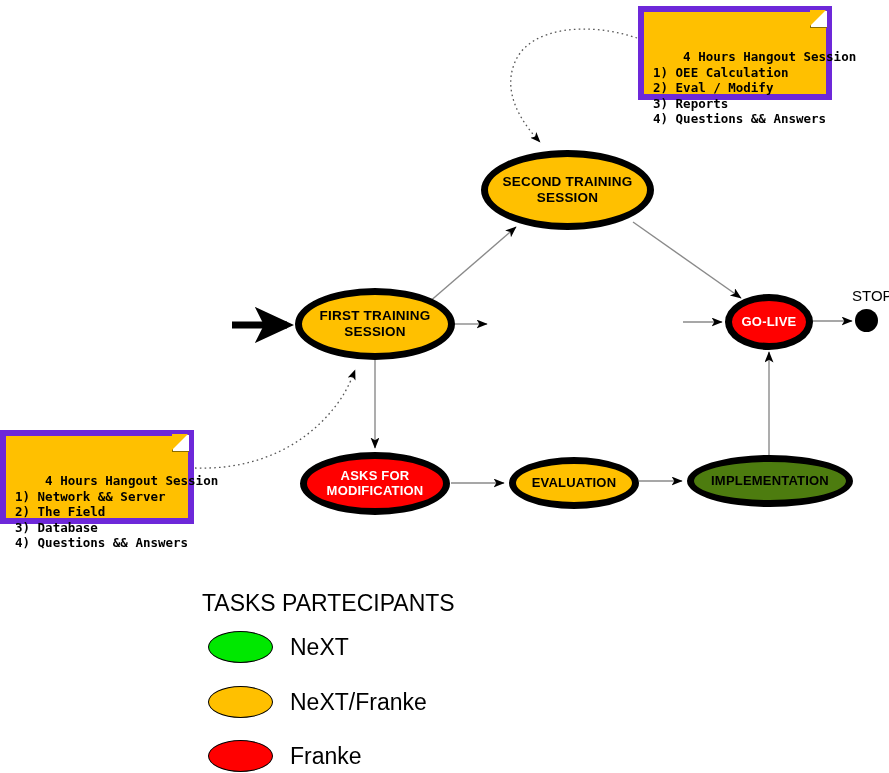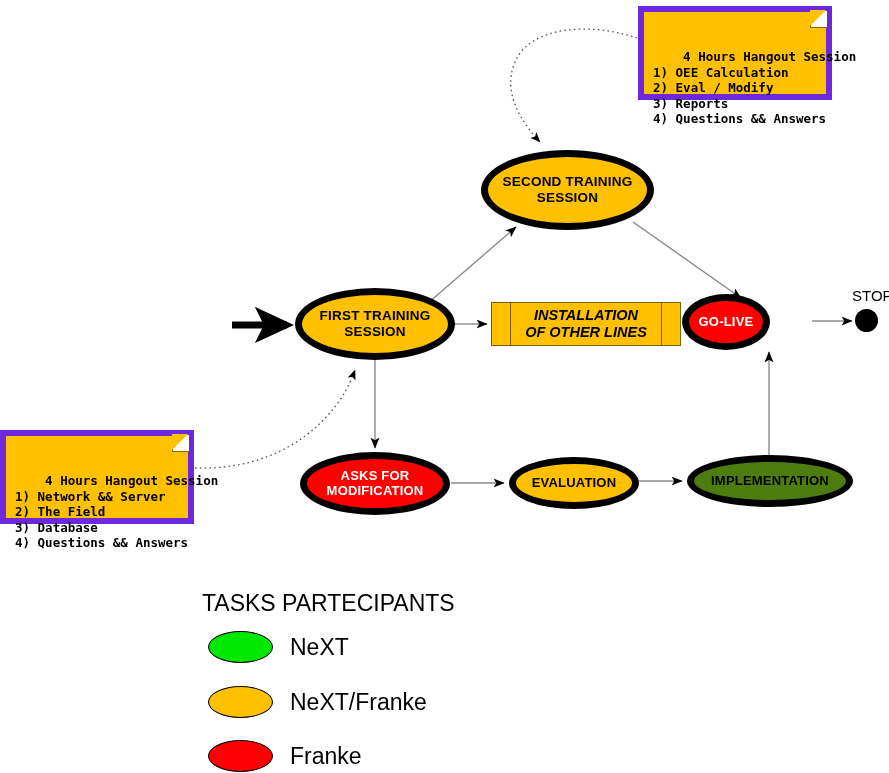--- a/index.html
+++ b/index.html
@@ -204,28 +204,22 @@
   <div class="node ellipse" style="left:295px; top:288px; width:160px; height:72px; background:#FFC000;">
     <span class="node-label" style="font-size:13.5px; color:#000; white-space:pre-line;">FIRST TRAINING
 SESSION</span>
   </div>
 
   <div class="node ellipse" style="left:481px; top:150px; width:173px; height:80px; background:#FFC000;">
     <span class="node-label" style="font-size:13.5px; color:#000; white-space:pre-line;">SECOND TRAINING
 SESSION</span>
   </div>
 
-  <div class="node rect-proc" style="left:491px; top:302px; width:190px; height:44px; position:absolute;">
-    <span class="inner-line" style="left:18px;"></span>
-    <span class="inner-line" style="right:18px;"></span>
-    <span class="node-label" style="font-size:14.5px; white-space:pre-line;">INSTALLATION
-OF OTHER LINES</span>
-  </div>
-
-  <div class="node ellipse" style="left:682px; top:294px; width:88px; height:56px; background:#FF0000;">
+
+  <div class="node ellipse" style="left:725px; top:294px; width:88px; height:56px; background:#FF0000;">
     <span class="node-label" style="font-size:13px; color:#FFFFFF;">GO-LIVE</span>
   </div>
 
   <div class="stop-dot" style="left:855px; top:309px; width:23px; height:23px;"></div>
   <span class="stop-label" style="left:852px; top:287px;">STOP</span>
 
   <div class="node ellipse" style="left:300px; top:452px; width:150px; height:63px; background:#FF0000;">
     <span class="node-label" style="font-size:13px; color:#FFFFFF; white-space:pre-line;">ASKS FOR
 MODIFICATION</span>
   </div>

